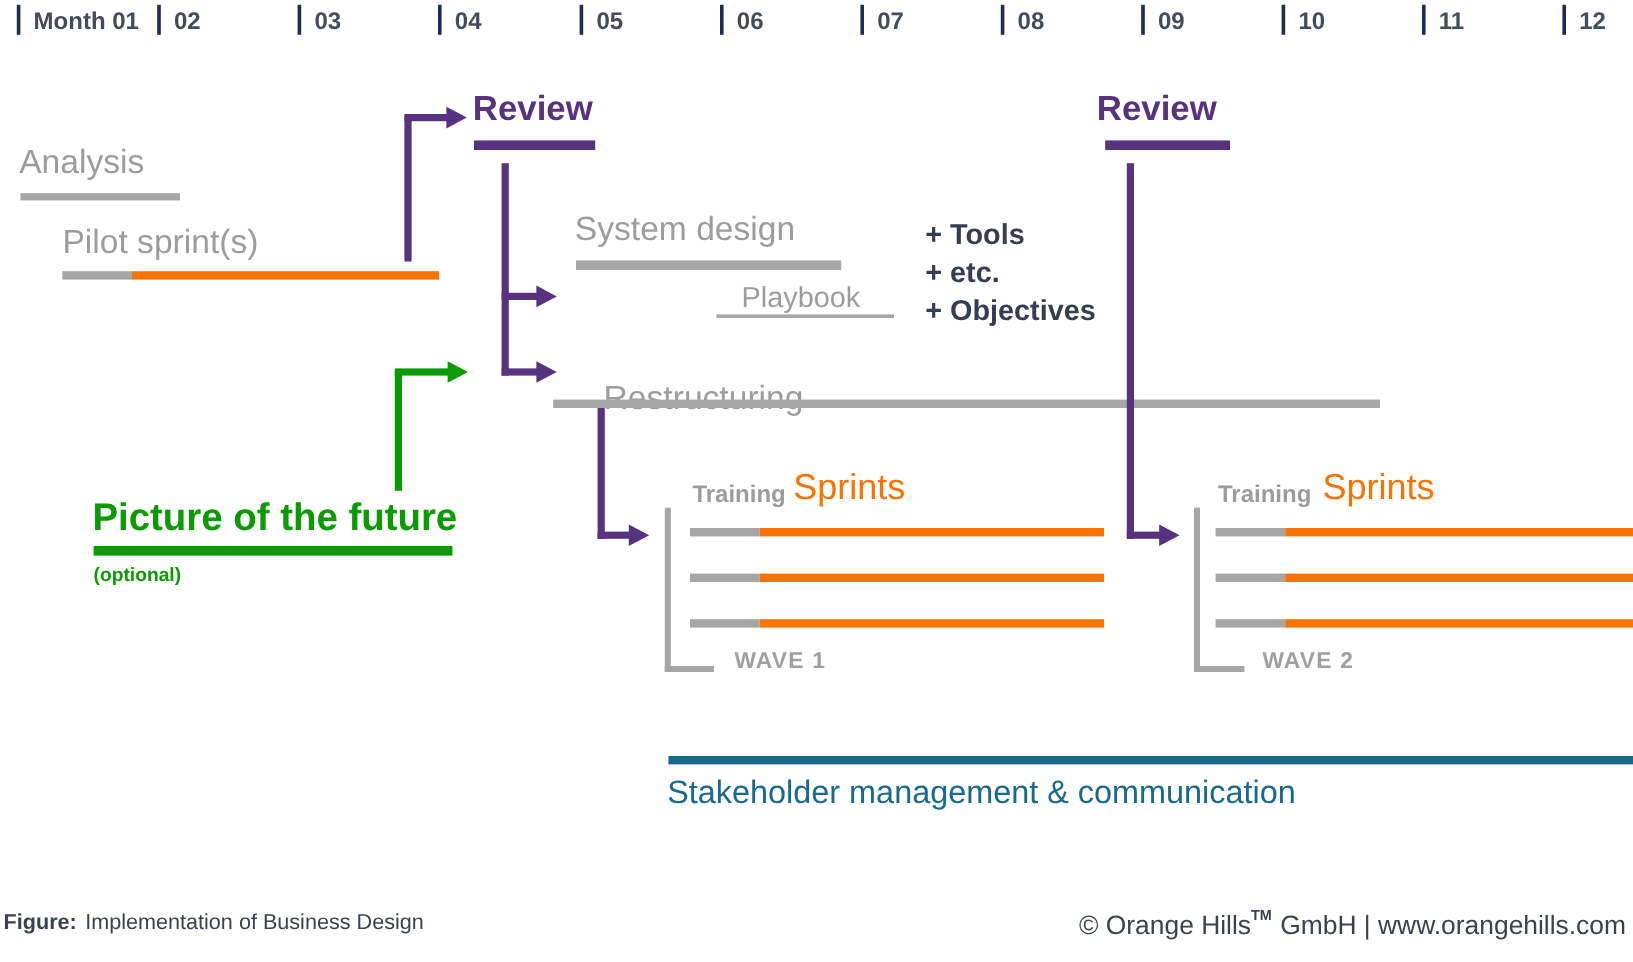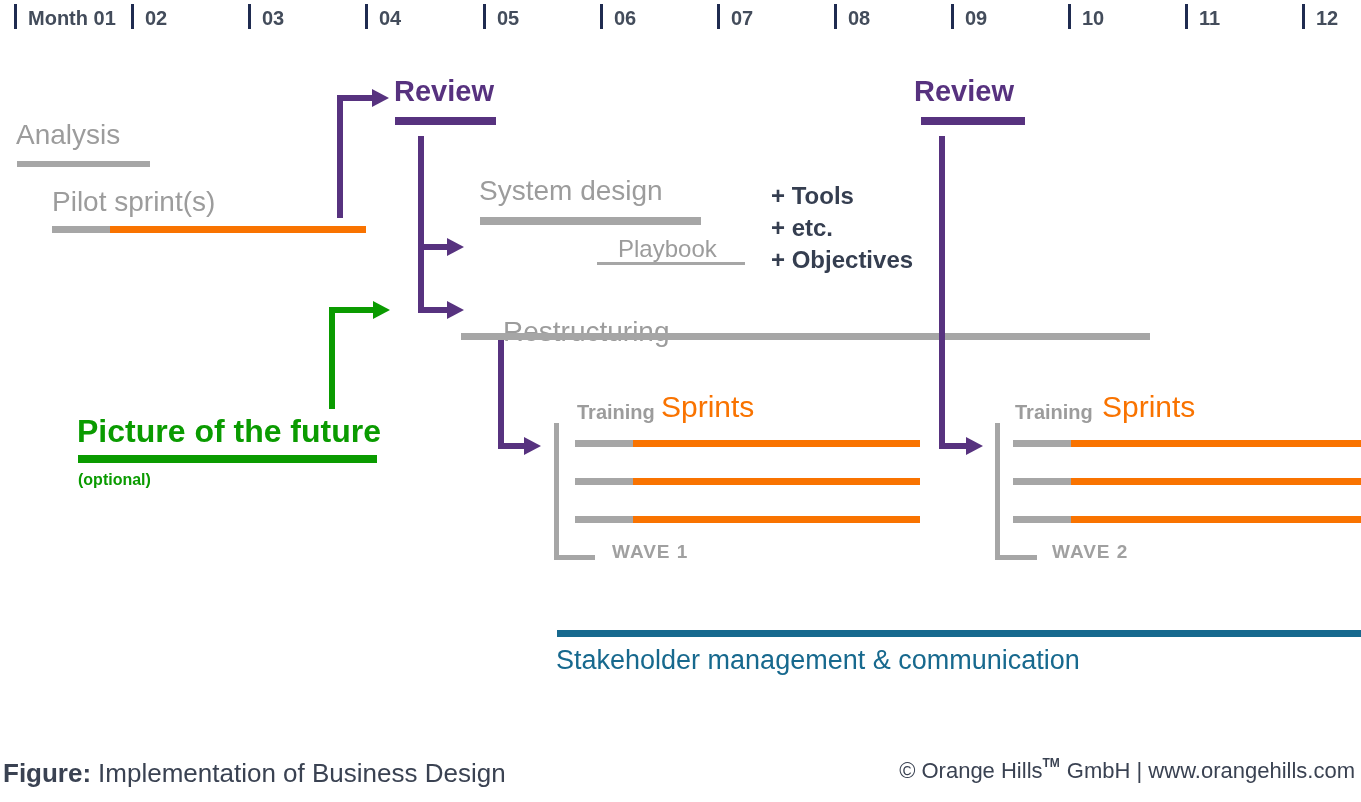--- a/index.html
+++ b/index.html
@@ -32,21 +32,21 @@
   .bar.orange{background:var(--orange);}
   .bar.purple{background:var(--purple);}
   .bar.green{background:var(--green);}
   .bar.teal{background:var(--teal);}
   .pline{position:absolute;background:var(--purple);z-index:2;}
   .gline{position:absolute;background:var(--green);z-index:2;}
   .bracket{position:absolute;background:var(--gray_bar);z-index:1;}
   .ah{position:absolute;width:0;height:0;border-top:9px solid transparent;border-bottom:9px solid transparent;border-left:17px solid var(--purple);z-index:2;}
   .ah.green{border-left-color:var(--green);}
   
-  .fig-caption{position:absolute;font-size:26px;color:var(--navy_text);white-space:nowrap;}
+  .fig-caption{position:absolute;font-size:18px;color:var(--navy_text);white-space:nowrap;}
   .fig-caption .bold{font-weight:700;}
   .credit{position:absolute;font-size:22px;color:var(--navy_text);white-space:nowrap;text-align:right;}
   .credit .tm{font-size:12px;font-weight:700;vertical-align:super;position:relative;top:-3px;}
   .sp{padding-left:7px;}
 </style>
 </head>
 <body>
 
 <div class="canvas">
 

